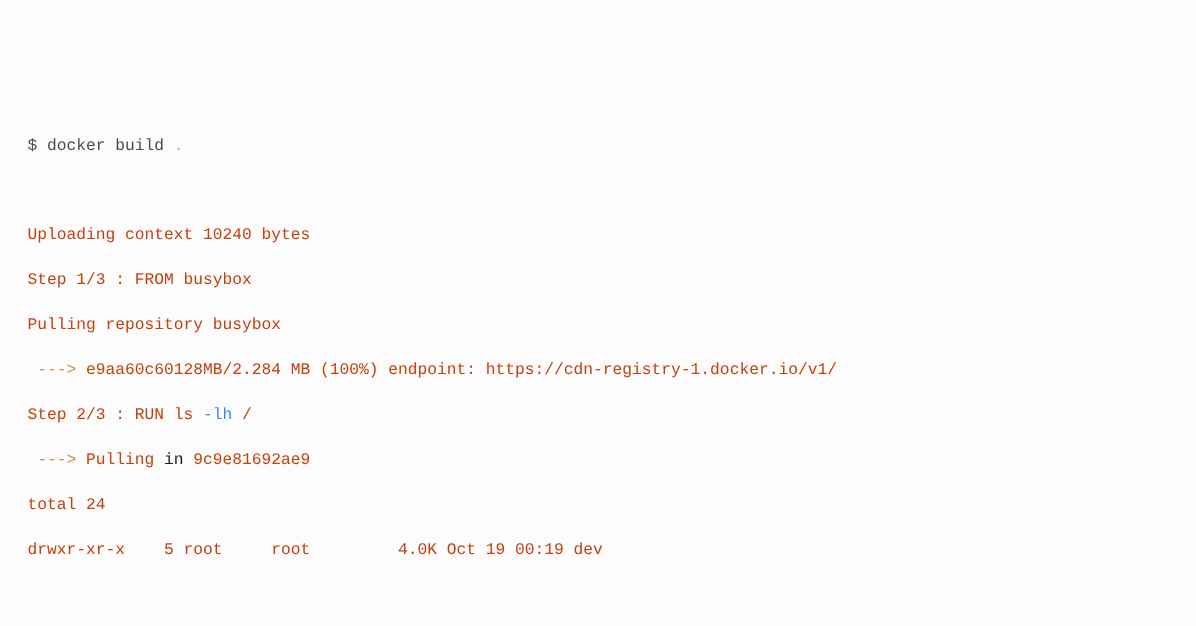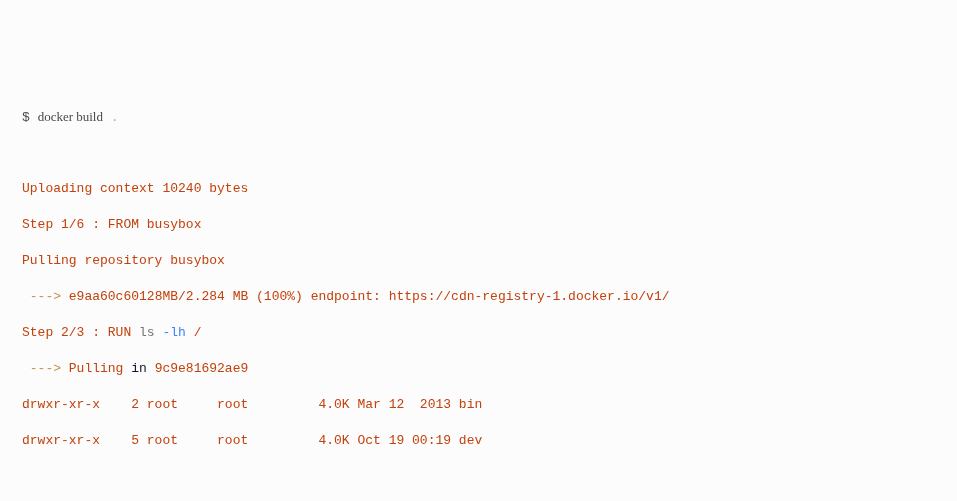--- a/index.html
+++ b/index.html
@@ -6,44 +6,44 @@
     margin: 0;
     padding: 18px 22px;
     background: #fcfcfc;
     font-family: "SFMono-Regular", Consolas, "Liberation Mono", Menlo, monospace;
     font-size: 13px;
     line-height: 1.38;
     color: #4a4a4a;
     white-space: pre;
   }
   .prompt { color: #4a4a4a; }
-  .cmd-docker { color: #4a4a4a; font-family: Liberation Serif, serif; }
+  .cmd-docker { color: #4a4a4a; }
   .dot { color: #b5bd68; }
   .arrow { color: #c29043; }
-  .kw-ls { color: #737373; }
+  .kw-ls { color: #c2410c; }
   .flag { color: #3b82f6; }
   .kw-in { color: #0f172a; }
   .text { color: #c2410c; }
   .line { display: block; }
 </style>
 </head>
 <body>
 
 
 
 <div>
 <span class="line"><span class="prompt">$</span> <span class="cmd-docker">docker build</span> <span class="dot">.</span></span>
 <span class="line"> </span>
 <span class="line text">Uploading context 10240 bytes</span>
-<span class="line text">Step 1/6 : FROM busybox</span>
+<span class="line text">Step 1/3 : FROM busybox</span>
 <span class="line text">Pulling repository busybox</span>
 <span class="line"><span class="arrow"> ---&gt;</span><span class="text"> e9aa60c60128MB/2.284 MB (100%) endpoint: https://cdn-registry-1.docker.io/v1/</span></span>
 <span class="line"><span class="text">Step 2/3 : RUN </span><span class="kw-ls">ls</span><span class="flag"> -lh</span><span class="text"> /</span></span>
 <span class="line"><span class="arrow"> ---&gt;</span><span class="text"> Pulling </span><span class="kw-in">in</span><span class="text"> 9c9e81692ae9</span></span>
-<span class="line text">drwxr-xr-x    2 root     root         4.0K Mar 12  2013 bin</span>
+<span class="line text">total 24</span>
 <span class="line text">drwxr-xr-x    5 root     root         4.0K Oct 19 00:19 dev</span>
 
 
 
 
 
 
 
 
 

